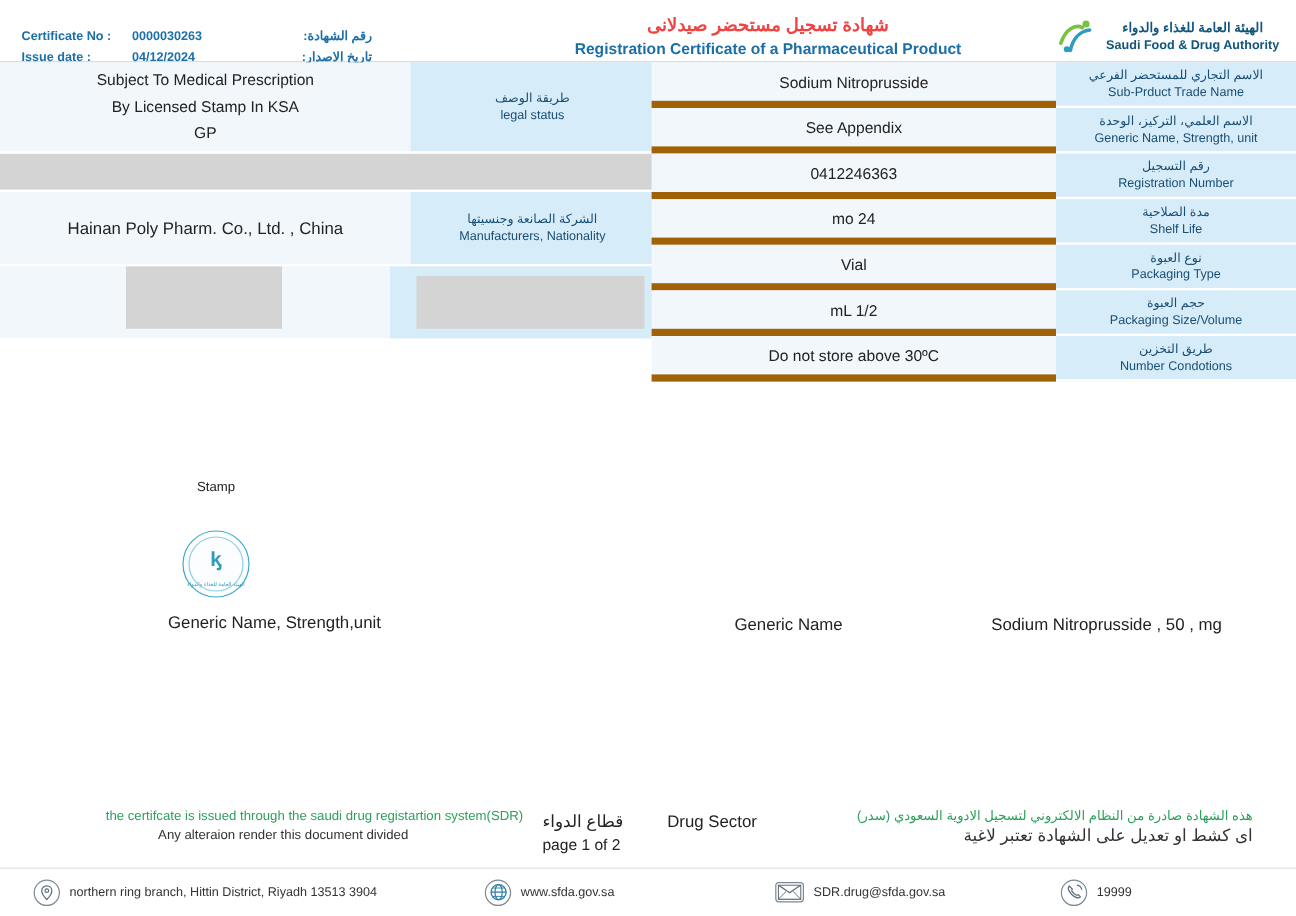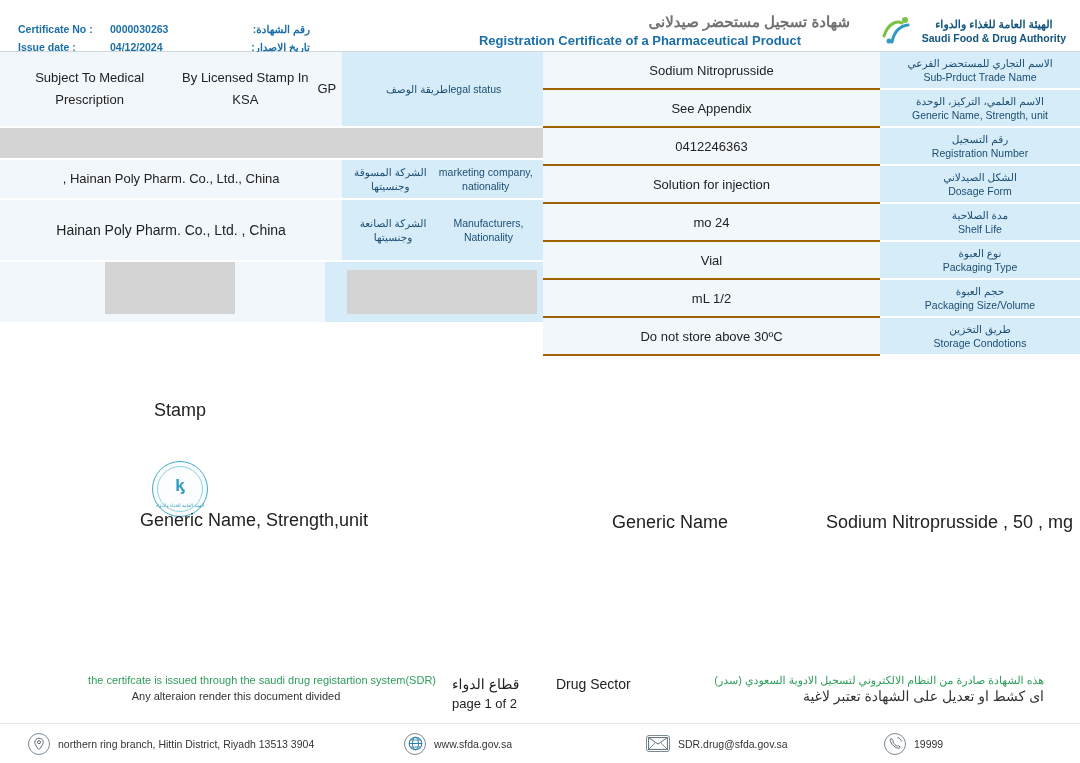--- a/index.html
+++ b/index.html
@@ -52,26 +52,25 @@
     width: 92px;
     margin-top: 13px;
   }
   .hdr-title {
     position: absolute;
     left: 430px; top: 12px;
     width: 420px;
     text-align: center;
   }
   .hdr-title .ar {
-    color: #737373;
+    color: #ef4444;
     font-size: 15px;
     font-weight: bold;
     direction: rtl;
     line-height: 20px;
-    text-align: right;
   }
   .hdr-title .en {
     color: #1b6fa8;
     font-size: 13px;
     font-weight: bold;
     line-height: 18px;
   }
   .hdr-logo {
     position: absolute;
     right: 14px; top: 14px;
@@ -115,28 +114,28 @@
     width: 372px;
     background: #f2f7fb;
     display: flex;
     align-items: center;
     justify-content: center;
     text-align: center;
     font-size: 13px;
     color: #222;
     padding: 4px 6px;
     border-bottom: 2px solid #ffffff;
-    flex-direction: row;
+    flex-direction: column;
     line-height: 22px;
   }
   .lrow .lbl {
     width: 220px;
     background: #d7ecf9;
     display: flex;
-    flex-direction: row;
+    flex-direction: column;
     align-items: center;
     justify-content: center;
     text-align: center;
     padding: 4px 6px;
     border-bottom: 2px solid #ffffff;
   }
   .lbl .ar { font-size: 10.5px; color: #1a4e73; direction: rtl; line-height: 14px; }
   .lbl .en { font-size: 10.5px; color: #1a4e73; line-height: 14px; }
 
   .grey-band {
@@ -182,21 +181,21 @@
   .rrow .val {
     width: 337px;
     background: #f2f7fb;
     display: flex;
     align-items: center;
     justify-content: center;
     text-align: center;
     font-size: 13px;
     color: #222;
     padding: 6px;
-    border-bottom: 2px solid #a16207;
+    border-bottom: 6px solid #a16207;
     min-height: 36px;
   }
   .rrow .lbl {
     width: 200px;
     background: #d7ecf9;
     display: flex;
     flex-direction: column;
     align-items: center;
     justify-content: center;
     text-align: center;
@@ -206,23 +205,23 @@
   }
 
   
   .stamp-area {
     position: absolute;
     left: 0; top: 400px;
     width: 360px;
     text-align: center;
   }
   .stamp-label {
-    font-size: 18px;
+    font-size: 11px;
     color: #222;
-    margin-bottom: 40px;
+    margin-bottom: 30px;
   }
   .stamp-seal {
     width: 56px; height: 56px;
     margin: 0 auto;
     border: 1.5px solid #3fa9c9;
     border-radius: 50%;
     position: relative;
     background: #fbfdfe;
   }
   .stamp-seal::after {
@@ -249,21 +248,21 @@
     direction: rtl;
     letter-spacing: 0.2px;
   }
 
   
   .generic-row {
     position: absolute;
     left: 0; top: 510px;
     width: 1080px;
     height: 26px;
-    font-size: 18px;
+    font-size: 14px;
     color: #222;
   }
   .generic-row .g-left {
     position: absolute; left: 140px; top: 0;
   }
   .generic-row .g-mid {
     position: absolute; left: 612px; top: 2px;
   }
   .generic-row .g-right {
     position: absolute; left: 826px; top: 2px;
@@ -400,27 +399,20 @@
         <span>GP</span>
       </div>
       <div class="lbl">
         <span class="ar">طريقة الوصف</span>
         <span class="en">legal status</span>
       </div>
     </div>
 
     <div class="grey-band"></div>
 
-    <div class="lrow" style="height:40px">
-      <div class="val">, Hainan Poly Pharm. Co., Ltd., China</div>
-      <div class="lbl">
-        <span class="ar">الشركة المسوقة وجنسيتها</span>
-        <span class="en">marketing company, nationality</span>
-      </div>
-    </div>
 
     <div class="lrow" style="height:62px">
       <div class="val" style="font-size:14px">Hainan Poly Pharm. Co., Ltd. , China</div>
       <div class="lbl">
         <span class="ar">الشركة الصانعة وجنسيتها</span>
         <span class="en">Manufacturers, Nationality</span>
       </div>
     </div>
 
     <div class="grey-blocks">
@@ -449,27 +441,20 @@
     </div>
 
     <div class="rrow">
       <div class="val">0412246363</div>
       <div class="lbl">
         <span class="ar">رقم التسجيل</span>
         <span class="en">Registration Number</span>
       </div>
     </div>
 
-    <div class="rrow">
-      <div class="val">Solution for injection</div>
-      <div class="lbl">
-        <span class="ar">الشكل الصيدلاني</span>
-        <span class="en">Dosage Form</span>
-      </div>
-    </div>
 
     <div class="rrow">
       <div class="val">mo 24</div>
       <div class="lbl">
         <span class="ar">مدة الصلاحية</span>
         <span class="en">Shelf Life</span>
       </div>
     </div>
 
     <div class="rrow">
@@ -485,21 +470,21 @@
       <div class="lbl">
         <span class="ar">حجم العبوة</span>
         <span class="en">Packaging Size/Volume</span>
       </div>
     </div>
 
     <div class="rrow">
       <div class="val">Do not store above 30ºC</div>
       <div class="lbl">
         <span class="ar">طريق التخزين</span>
-        <span class="en">Storage Condotions</span>
+        <span class="en">Number Condotions</span>
       </div>
     </div>
   </div>
 </div>
 
 <div class="stamp-area">
   <div class="stamp-label">Stamp</div>
   <div class="stamp-seal">
     <div class="glyph">ᶄ</div>
     <div class="seal-txt">الهيئة العامة للغذاء والدواء</div>

